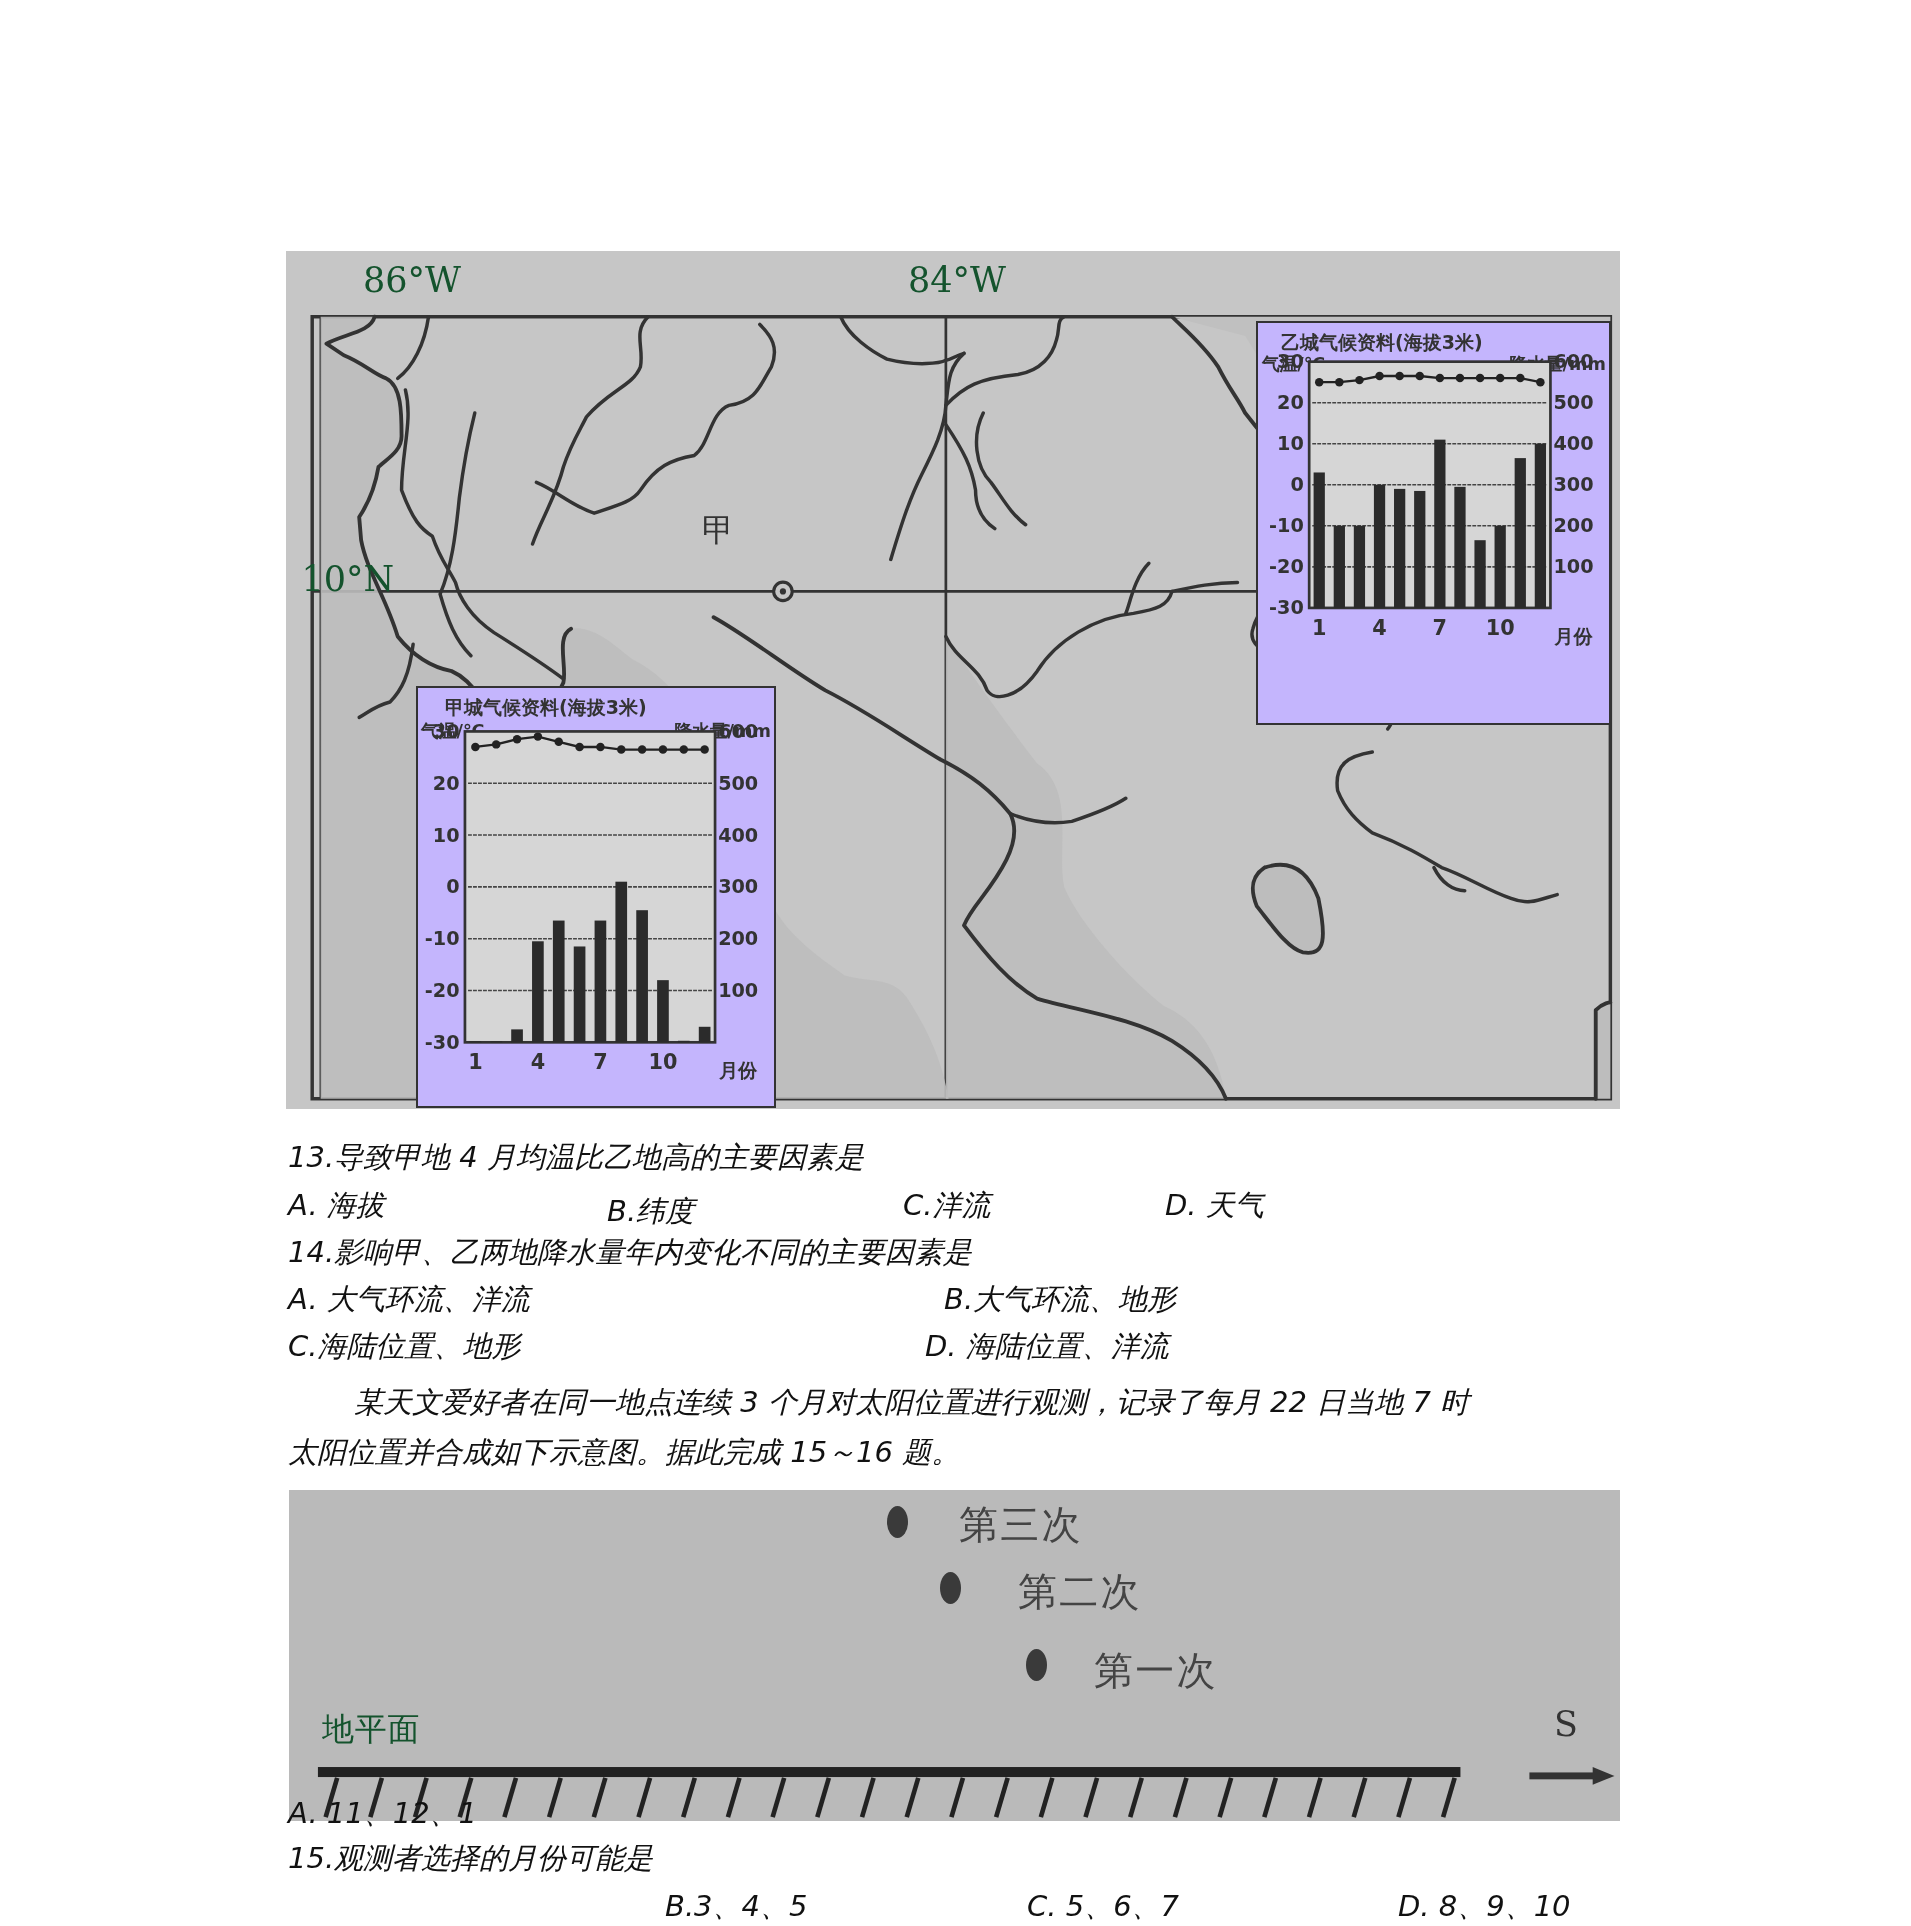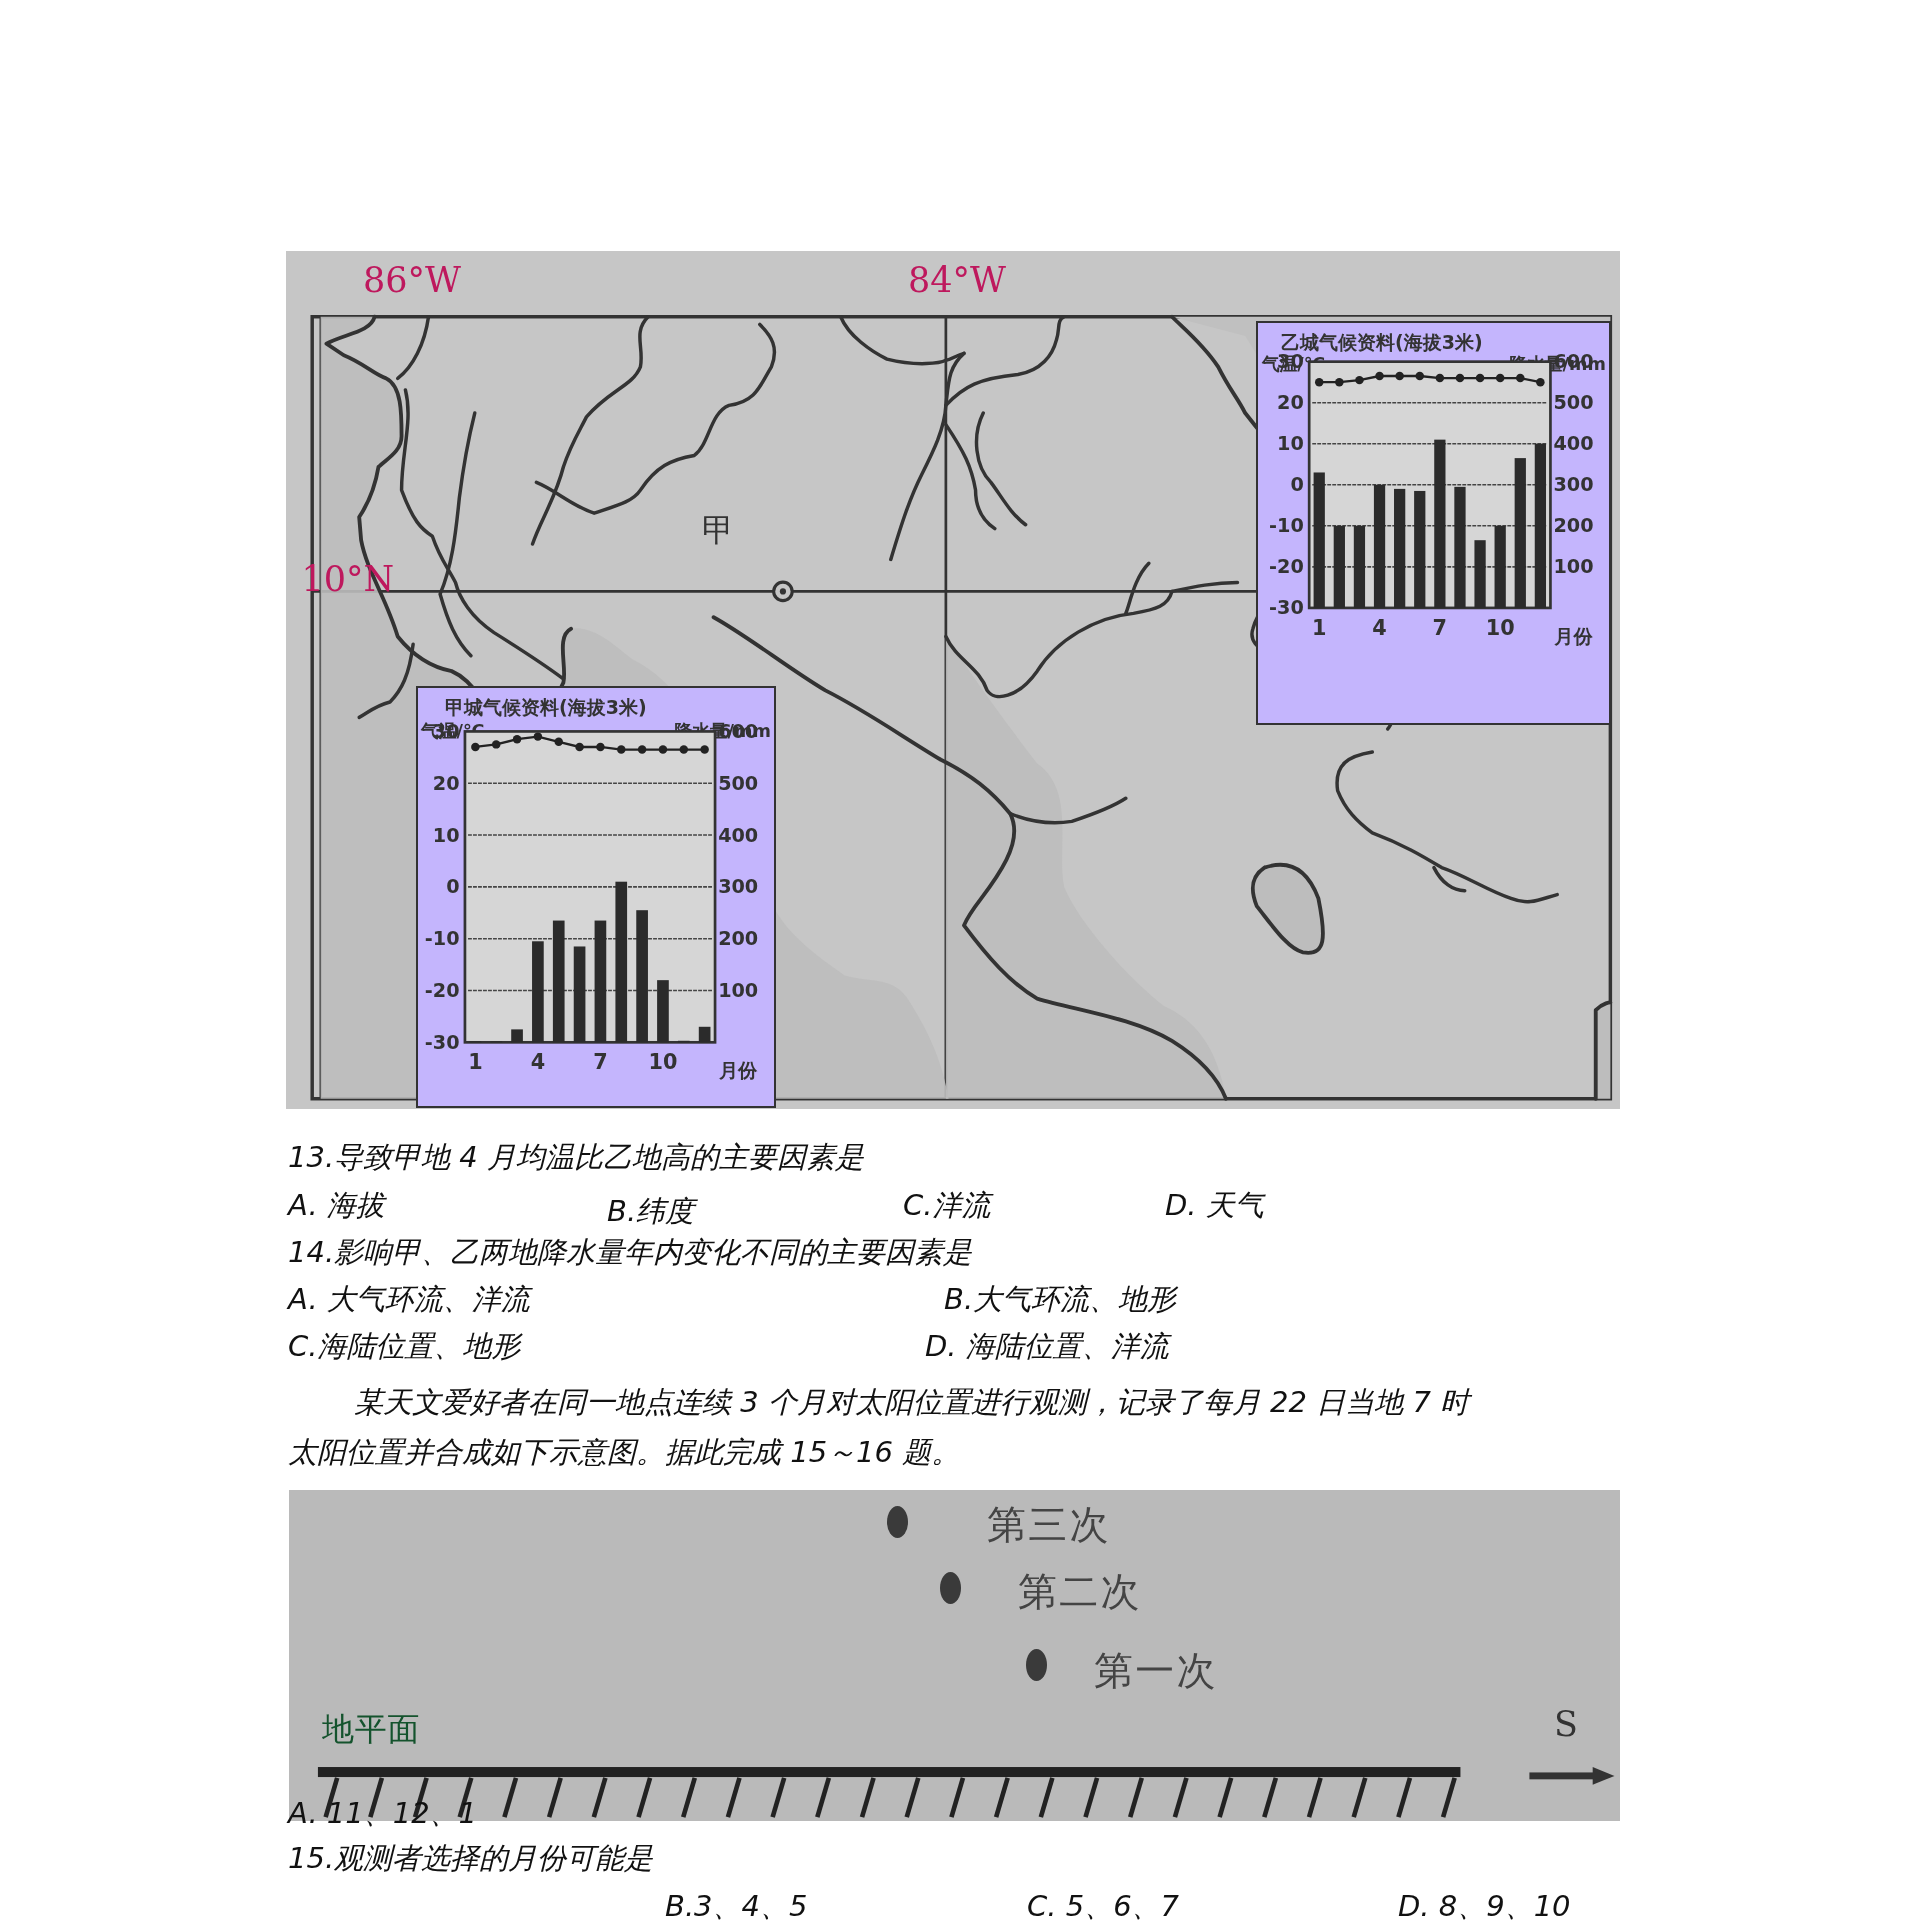--- a/index.html
+++ b/index.html
@@ -6,21 +6,21 @@
   body {
     width: 1911px; height: 2703px; background: #ffffff; position: relative; overflow: hidden;
     font-family: "DejaVu Sans", "Liberation Sans", sans-serif; color: #111;
   }
   .abs { position: absolute; }
   .txt { position: absolute; font-size: 29px; line-height: 35px; white-space: nowrap; color: #111; font-style: italic; }
 
   
   #map-photo { left: 286px; top: 251px; width: 1334px; height: 858px; background: #c6c6c6; overflow: hidden; }
   #map-photo svg { position: absolute; left: 0; top: 0; }
-  .coord { position: absolute; font-family: "DejaVu Serif", "Liberation Serif", serif; font-size: 35px; color: #be185d; }
+  .coord { position: absolute; font-family: "DejaVu Serif", "Liberation Serif", serif; font-size: 35px; color: #14532d; }
 
   
   .chart-box { position: absolute; background: #c4b5fd; border: 2.7px solid #333; box-sizing: border-box; }
   .chart-title { position: absolute; font-size: 19px; font-weight: bold; color: #333; white-space: nowrap; }
   .axis-unit { position: absolute; font-size: 17.7px; font-weight: bold; color: #333; white-space: nowrap; }
 
   
   .legend-label { position: absolute; font-size: 33px; font-weight: bold; color: #333; letter-spacing: 4.6px; }
 
   
@@ -218,21 +218,21 @@
 <div class="txt" style="left:288px; top:1282px;">A.  大气环流、洋流</div>
 <div class="txt" style="left:944px; top:1282px;">B.大气环流、地形</div>
 <div class="txt" style="left:288px; top:1329px;">C.海陆位置、地形</div>
 <div class="txt" style="left:925px; top:1329px;">D.  海陆位置、洋流</div>
 
 <div class="txt" style="left:354px; top:1385px;">某天文爱好者在同一地点连续 3 个月对太阳位置进行观测，记录了每月 22 日当地 7 时</div>
 <div class="txt" style="left:288px; top:1435px;">太阳位置并合成如下示意图。据此完成 15～16 题。</div>
 
 <div id="sun-photo" class="abs">
   <div class="sun" style="left:598px; top:16px;"></div>
-  <div class="sun-label" style="left:670px; top:7.7px;margin-left:28px;">第三次</div>
+  <div class="sun-label" style="left:670px; top:7.7px;">第三次</div>
   <div class="sun" style="left:651px; top:82px;"></div>
   <div class="sun-label" style="left:729px; top:75px;">第二次</div>
   <div class="sun" style="left:737px; top:159px;"></div>
   <div class="sun-label" style="left:805px; top:154px;">第一次</div>
 
   <div class="sun-label" style="left:33px; top:218px; font-size:32px; color:#14532d; letter-spacing:0.8px;">地平面</div>
   <svg class="abs" style="left:27px; top:277px;" width="1156" height="54" id="horizon-svg" viewBox="0 0 3000 140">
     <rect x="5" y="0" width="2965" height="26" fill="#222"></rect>
   <line x1="55" y1="28" x2="25" y2="130" stroke="#222" stroke-width="12"></line>
       <line x1="171" y1="28" x2="141" y2="130" stroke="#222" stroke-width="12"></line>

